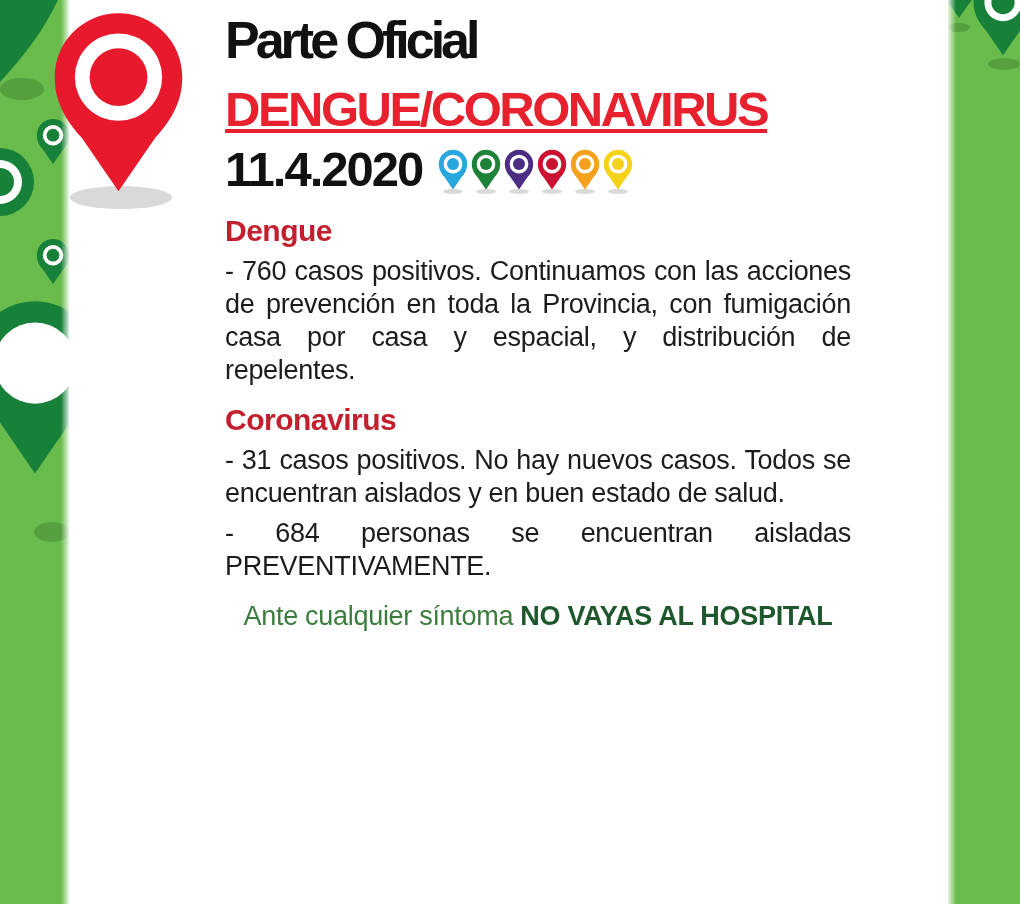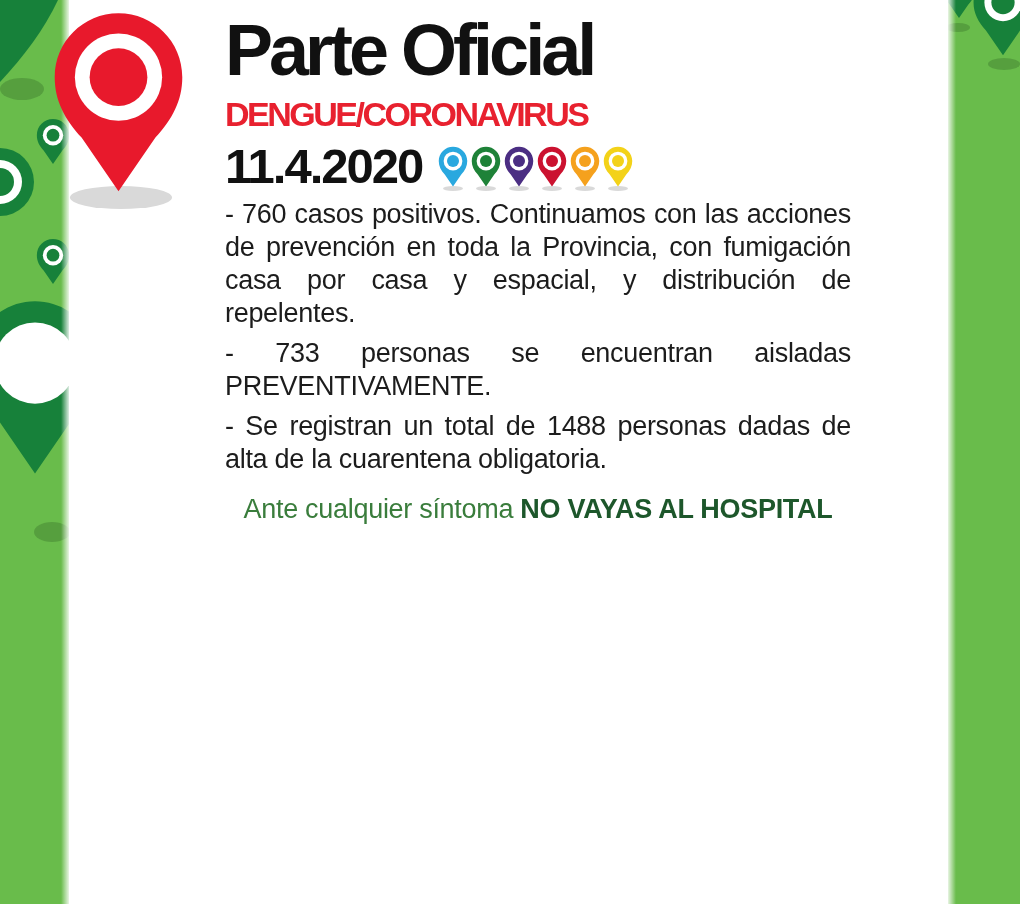--- a/index.html
+++ b/index.html
@@ -46,26 +46,26 @@
   }
   .big-pin svg{position:absolute;left:0;top:0;}
 
   .content{
     position:absolute;left:69px;right:72px;top:0;bottom:0;
     background:#fff;
     padding:14px 97px 0 156px;
     z-index:2;
   }
   .page-title{
-    font-size:72px;font-weight:700;letter-spacing:-4px;
+    font-size:52px;font-weight:700;letter-spacing:-4px;
     color:#111;line-height:1.02;
   }
   .subtitle{
-    font-size:34px;font-weight:700;letter-spacing:-2.5px;
-    color:var(--title-red);line-height:1.0;margin-top:10px;
+    font-size:49px;font-weight:700;letter-spacing:-2.5px;
+    color:var(--title-red);line-height:1.0;margin-top:18px;text-decoration:underline;
   }
   .date-row{display:flex;align-items:flex-end;margin-top:8px;height:52px;text-align:center;}
   .report-date{
     font-size:49px;font-weight:700;letter-spacing:-2px;color:#111;line-height:1;
   }
   .date-pins{display:inline-flex;align-items:flex-end;margin-left:16px;gap:3px;}
   .mini-pin{display:inline-flex;flex-direction:column;align-items:center;}
   .mini-pin-shadow{display:block;width:20px;height:5px;border-radius:50%;
     background:#c9c9c9;opacity:.7;margin-top:-2px;}
 
@@ -194,22 +194,24 @@
           <svg width="30" height="42" viewBox="0 0 40 56">
             <path d="M20,1 C9.5,1 1,9.5 1,20 C1,27 4,32.5 9,38 L20,54 L31,38 C36,32.5 39,27 39,20 C39,9.5 30.5,1 20,1 Z" fill="#f3d219"></path>
             <circle cx="20" cy="20" r="12.5" fill="#fff"></circle>
             <circle cx="20" cy="20" r="8" fill="#f3d219"></circle>
           </svg>
           <span class="mini-pin-shadow"></span>
         </span>
       </span>
   </div>
 
+  <h2 class="section-heading first">Dengue</h2>
   <p class="para"><span>- </span><b>760 casos positivos.</b><span> Continuamos con las acciones de prevención en toda la Provincia, con fumigación casa por casa y espacial, y distribución de repelentes.</span></p>
 
-  <p class="para"><span>- </span><b>733 personas</b><span> se encuentran aisladas PREVENTIVAMENTE.</span></p>
-  <p class="para"><span>- Se registran un total de </span><b>1488 personas</b><span> dadas de alta de la cuarentena obligatoria.</span></p>
+  <h2 class="section-heading">Coronavirus</h2>
+  <p class="para"><span>- </span><b>31 casos positivos.</b><span> No hay nuevos casos. Todos se encuentran aislados y en buen estado de salud.</span></p>
+  <p class="para"><span>- </span><b>684 personas</b><span> se encuentran aisladas PREVENTIVAMENTE.</span></p>
 
   <div class="footer">
     <div class="footer-line1"><span>Ante cualquier síntoma </span><b>NO VAYAS AL HOSPITAL</b></div>
 
   </div>
 </main>
 
 </body></html>

